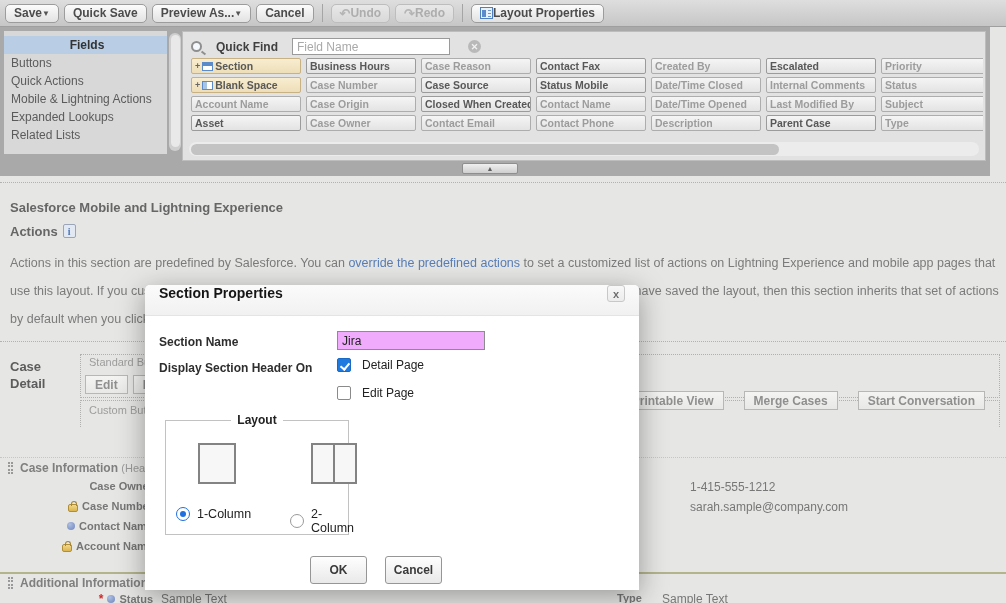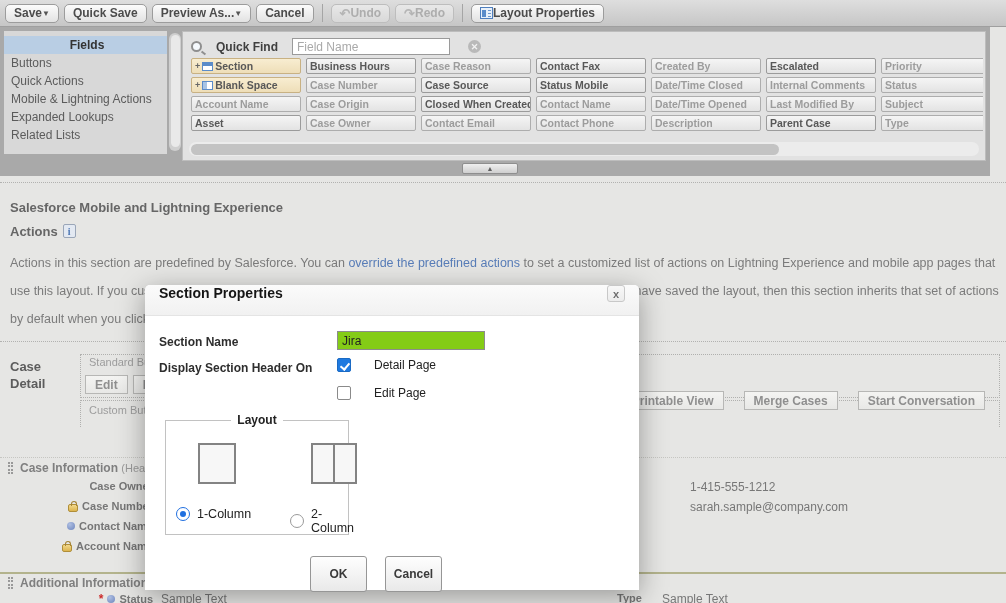--- a/index.html
+++ b/index.html
@@ -94,39 +94,39 @@
   
   .dialog { position:absolute; left:145px; top:285px; width:494px; height:305px; background:#fff;
     border-radius:5px 5px 0 0; box-shadow:0 6px 28px rgba(0,0,0,.35); z-index:20; }
   .dlg-title { height:31px; background:linear-gradient(#fbfbfb,#f1f1f1); border-bottom:1px solid #e4e4e4;
     border-radius:5px 5px 0 0; display:flex; align-items:flex-start; padding:0 14px; font-size:14px; font-weight:bold; color:#151515; }
   .dlg-close { margin-left:auto; width:18px; height:17px; background:linear-gradient(#f8f8f8,#ececec);
     border:1px solid #c8c8c8; border-radius:3px; color:#6e6e6e; font-size:11px; font-weight:bold;
     display:flex; align-items:center; justify-content:center; }
   .dlg-label { position:absolute; left:14px; font-size:12px; font-weight:bold; color:#2e2e2e; }
   .dlg-input { position:absolute; left:192px; top:46px; width:148px; height:19px; border:1px solid #8c8c8c;
-    font-size:12px; color:#222; padding:0 4px; background:#84cc16; }
-  .chk-row { position:absolute; left:192px; display:flex; align-items:center; gap:23px; font-size:12px; color:#222; }
+    font-size:12px; color:#222; padding:0 4px; background:#f0abfc; }
+  .chk-row { position:absolute; left:192px; display:flex; align-items:center; gap:11px; font-size:12px; color:#222; }
   .chk { width:14px; height:14px; border-radius:2px; position:relative; flex:none; }
   .chk.checked { background:#1f7ae0; border:1px solid #1a6ac4; }
   .chk.checked::after { content:""; position:absolute; left:4px; top:1.5px; width:4px; height:7px;
     border:solid #fff; border-width:0 2px 2px 0; transform:rotate(40deg); }
   .chk.unchecked { background:#fff; border:1px solid #8a8a8a; }
   .fset { position:absolute; left:20px; top:128px; width:184px; height:122px; border:1px solid #c2c2c2; }
   .fset legend { margin:0 auto; padding:0 6px; font-size:12px; font-weight:bold; color:#222; }
   .pvbox { position:absolute; top:16px; border:2px solid #838383; background:#f7f7f7; }
   .pv1 { left:32px; width:38px; height:41px; }
   .pv2 { left:145px; width:46px; height:41px; }
   .pv2::after { content:""; position:absolute; left:50%; top:0; bottom:0; width:2px; margin-left:-1px; background:#838383; }
   .radio-row { position:absolute; top:80px; display:flex; align-items:center; gap:7px; font-size:12.5px; color:#222; }
   .radio { width:14px; height:14px; border-radius:50%; flex:none; position:relative; background:#fff; }
   .radio.sel { border:1.5px solid #1f6fe0; }
   .radio.sel::after { content:""; position:absolute; left:2.5px; top:2.5px; width:6px; height:6px; border-radius:50%; background:#1f6fe0; }
   .radio.unsel { border:1.5px solid #9a9a9a; }
-  .dlg-btn { position:absolute; top:271px; width:57px; height:36px; background:linear-gradient(#fefefe,#e9e9e9);
+  .dlg-btn { position:absolute; top:271px; width:57px; height:28px; background:linear-gradient(#fefefe,#e9e9e9);
     border:1px solid #969696; border-radius:3px; font-size:12px; font-weight:bold; color:#3a3a3a; }
 </style>
 </head>
 <body>
 
 <div class="toolbar">
   <button class="tbtn">
     <span>Save</span>
     <span class="caret">▼</span>
   </button>

